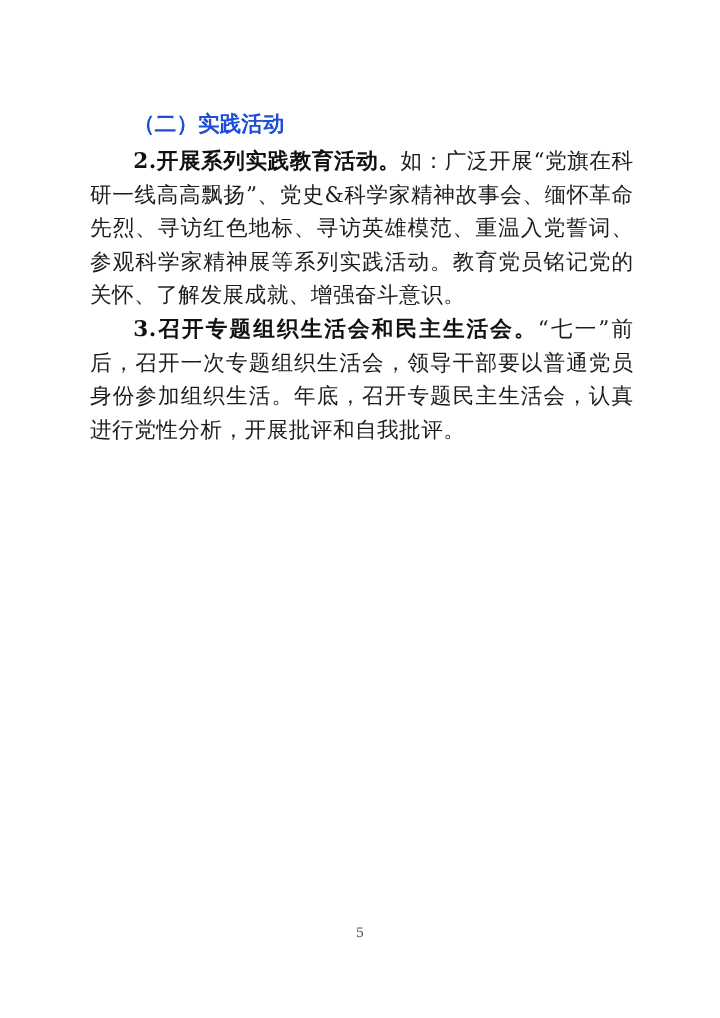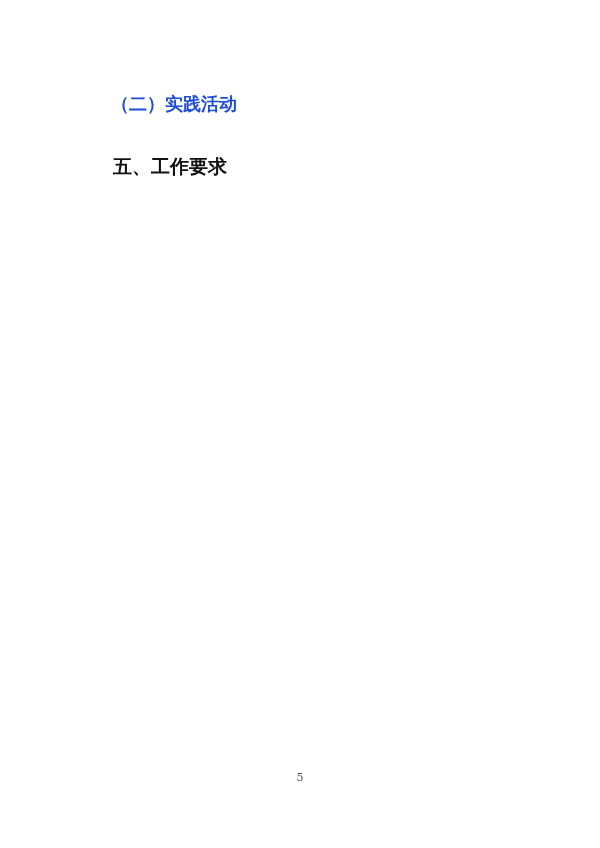--- a/index.html
+++ b/index.html
@@ -64,21 +64,22 @@
 </head>
 <body>
 
 <div class="page">
   <div class="content">
 
 
     <h3 class="sub-heading">（二）实践活动</h3>
 
 
+    <p class="para"><b class="lead">2.开展系列实践教育活动。</b><span>如：广泛开展“党旗在科研一线高高飘扬”、党史&amp;科学家精神故事会、缅怀革命先烈、寻访红色地标、寻访英雄模范、重温入党誓词、参观科学家精神展等系列实践活动。教育党员铭记党的关怀、了解发展成就、增强奋斗意识。</span></p>
 
+    <p class="para"><b class="lead">3.召开专题组织生活会和民主生活会。</b><span>“七一”前后，召开一次专题组织生活会，领导干部要以普通党员身份参加组织生活。年底，召开专题民主生活会，认真进行党性分析，开展批评和自我批评。</span></p>
 
-    <h2 class="section-heading">五、工作要求</h2>
 
 
   </div>
 
   <div class="page-number">5</div>
 </div>
 
 </body></html>

